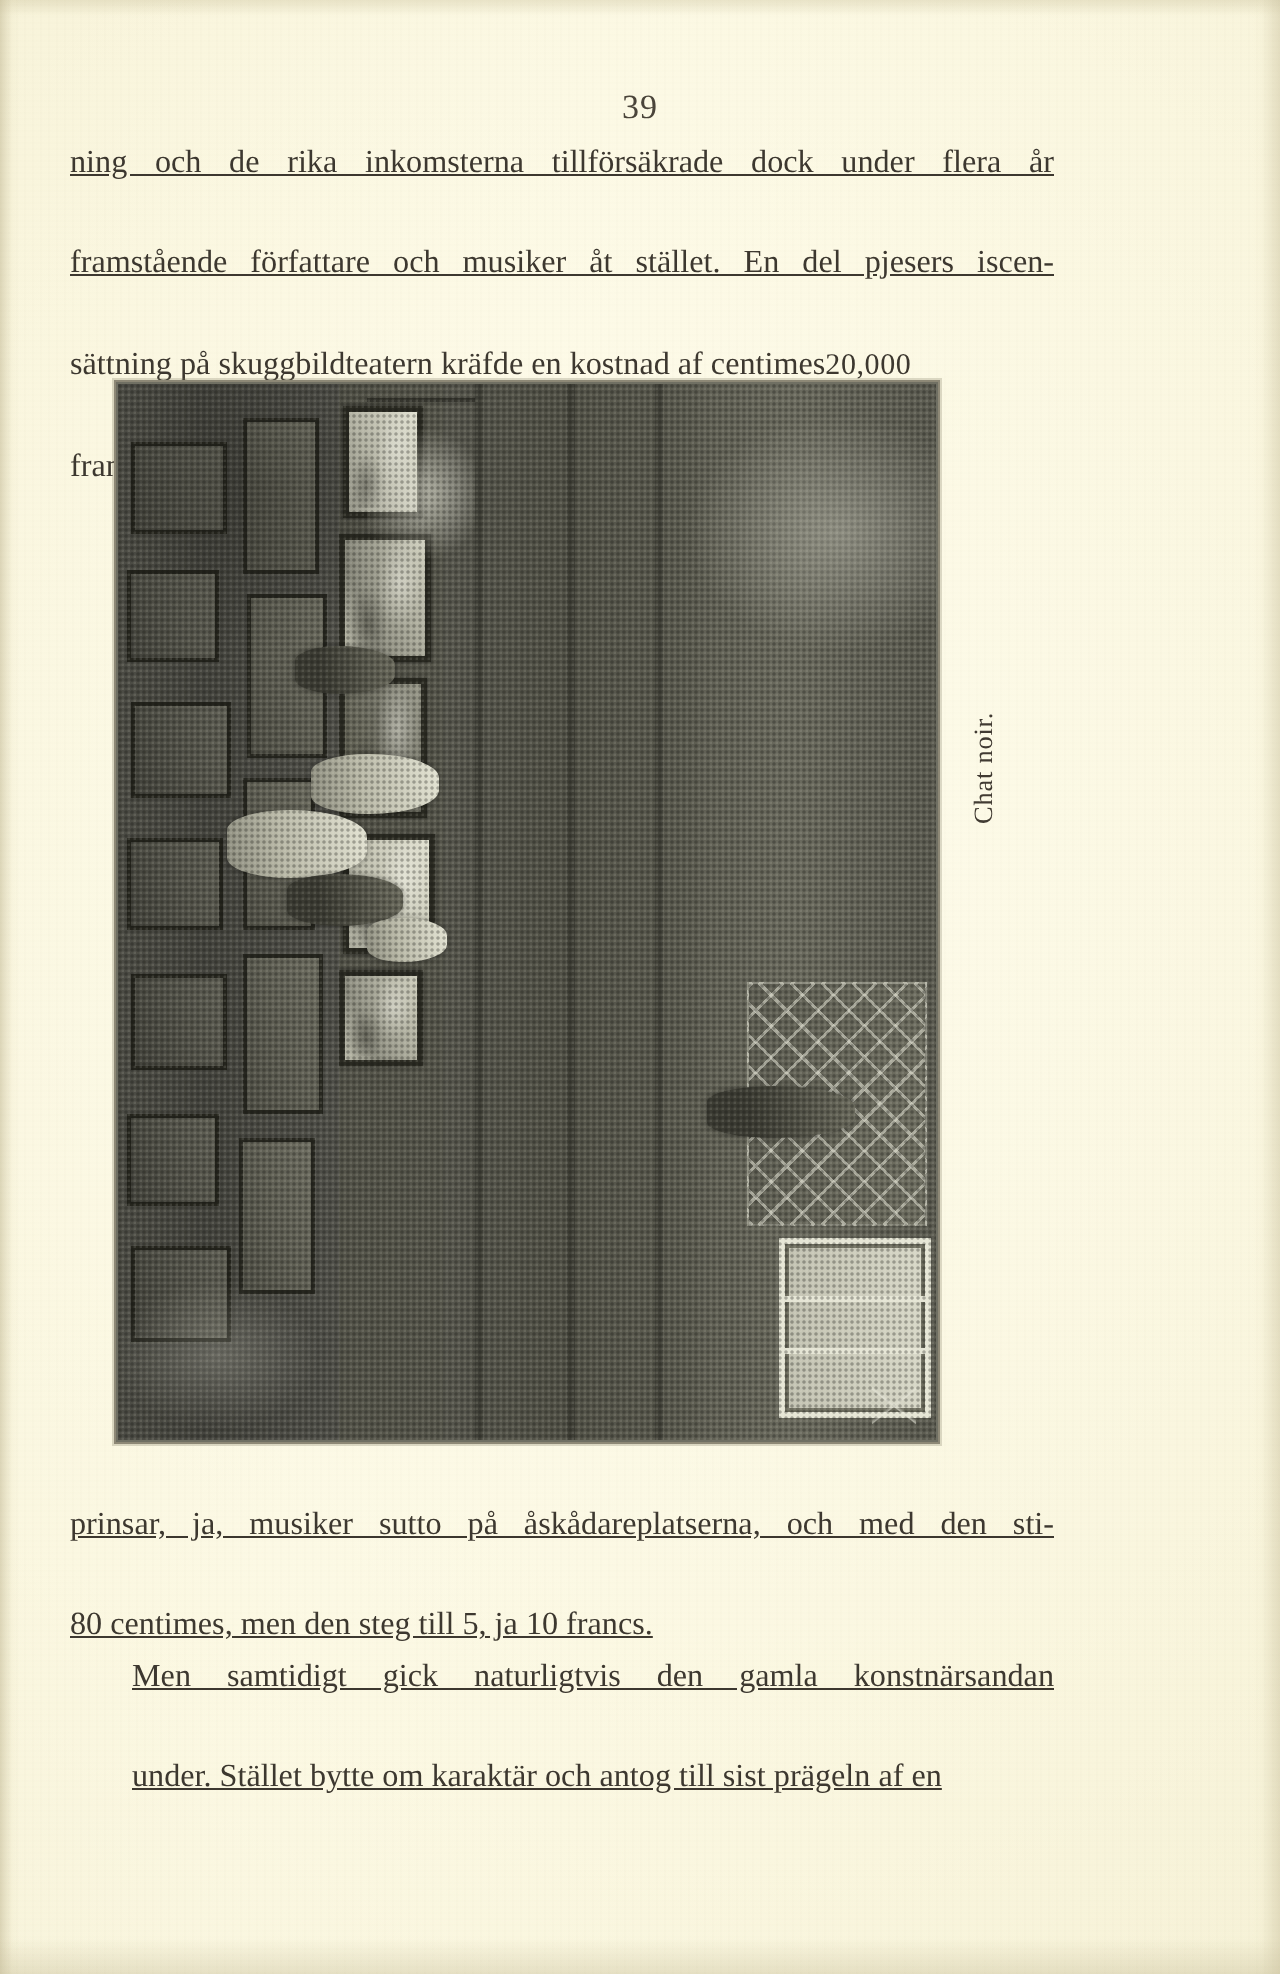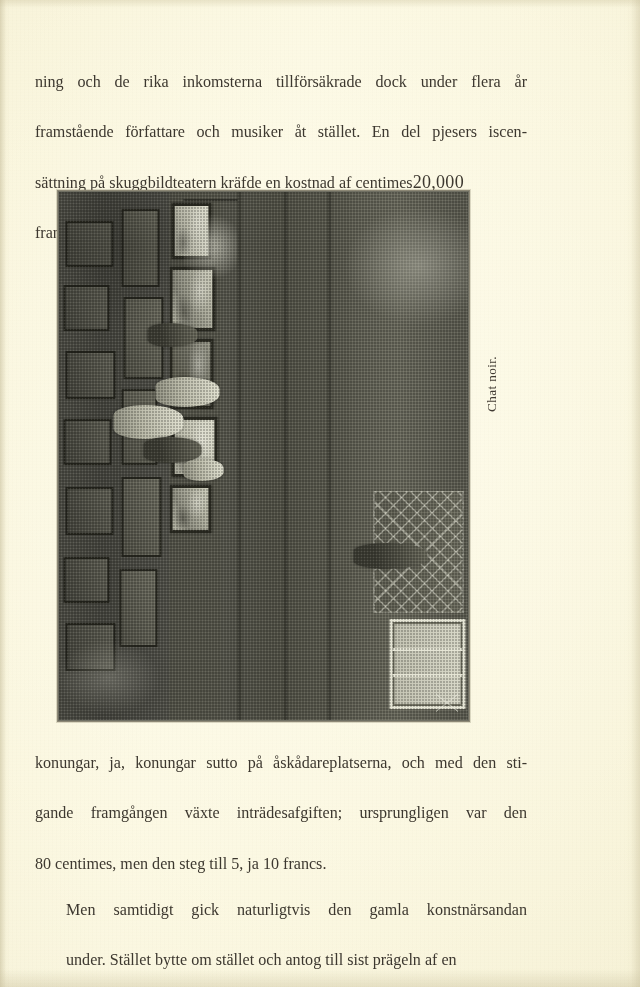--- a/index.html
+++ b/index.html
@@ -79,24 +79,24 @@
     font-size: 16.1px;
     line-height: 25.2px;
     text-align: justify;
     text-justify: inter-word;
   }
   .textblock.top  { top: 69px; }
   .textblock.bot  { top: 750px; }
 
   .textblock p {
     margin: 0;
+    text-decoration: underline;
   }
   .textblock p.indent {
     text-indent: 31px;
-    margin-top: 21px;
   }
 
   
   .ln {
     display: block;
     text-align: justify;
     text-align-last: justify;
     white-space: nowrap;
   }
   .ln.last {
@@ -115,21 +115,21 @@
     display: inline-block;
     width: 100%;
     height: 0;
   }
   .ln.last::after { display: none; }
 
   .ital {
     font-style: italic;
   }
   .osf {
-    font-size: 18px;
+    font-size: 15px;
     letter-spacing: 0.3px;
   }
 
   
   .plate-wrap {
     position: absolute;
     left: 57px;
     top: 190px;
     width: 413px;
     height: 532px;
@@ -316,20 +316,21 @@
 </head>
 <body>
 
 <div class="page">
 
   <div class="edge-top"></div>
   <div class="edge-left"></div>
   <div class="edge-right"></div>
   <div class="edge-bottom"></div>
 
+  <div class="folio">39</div>
 
   <div class="textblock top">
     <p>
       <span class="ln">ning  och  de  rika  inkomsterna  tillförsäkrade  dock  under  flera  år</span>
       <span class="ln">framstående  författare  och  musiker  åt  stället.   En del pjesers iscen-</span>
       <span class="ln"><span>sättning  på  skuggbildteatern  kräfde  en  kostnad  af centimes  </span><span class="osf">20,000</span></span>
       <span class="ln last"><span>francs.   Likväl  var  </span><span class="ital">Chat noir</span><span>  en  utmärkt  god  affär.   Hertigar,</span></span>
     </p>
   </div>
 
@@ -402,24 +403,23 @@
         <div class="wear"></div>
         <div class="signature"></div>
       </div>
     </div>
   </div>
 
   <div class="caption">Chat noir.</div>
 
   <div class="textblock bot">
     <p>
-      <span class="ln">konungar, ja, konungar  sutto  på  åskådareplatserna,  och  med den sti-</span>
-      <span class="ln">gande  framgången  växte  inträdesafgiften;  ursprungligen  var  den</span>
+      <span class="ln">prinsar, ja, musiker  sutto  på  åskådareplatserna,  och  med den sti-</span>
       <span class="ln last">80 centimes,  men  den  steg  till  5,  ja  10  francs.</span>
     </p>
     <p class="indent">
       <span class="ln">Men  samtidigt  gick  naturligtvis  den  gamla  konstnärsandan</span>
-      <span class="ln last">under.   Stället  bytte  om  stället  och  antog  till  sist  prägeln af en</span>
+      <span class="ln last">under.   Stället  bytte  om  karaktär  och  antog  till  sist  prägeln af en</span>
     </p>
   </div>
 
   <div class="grain"></div>
 </div>
 
 </body></html>

